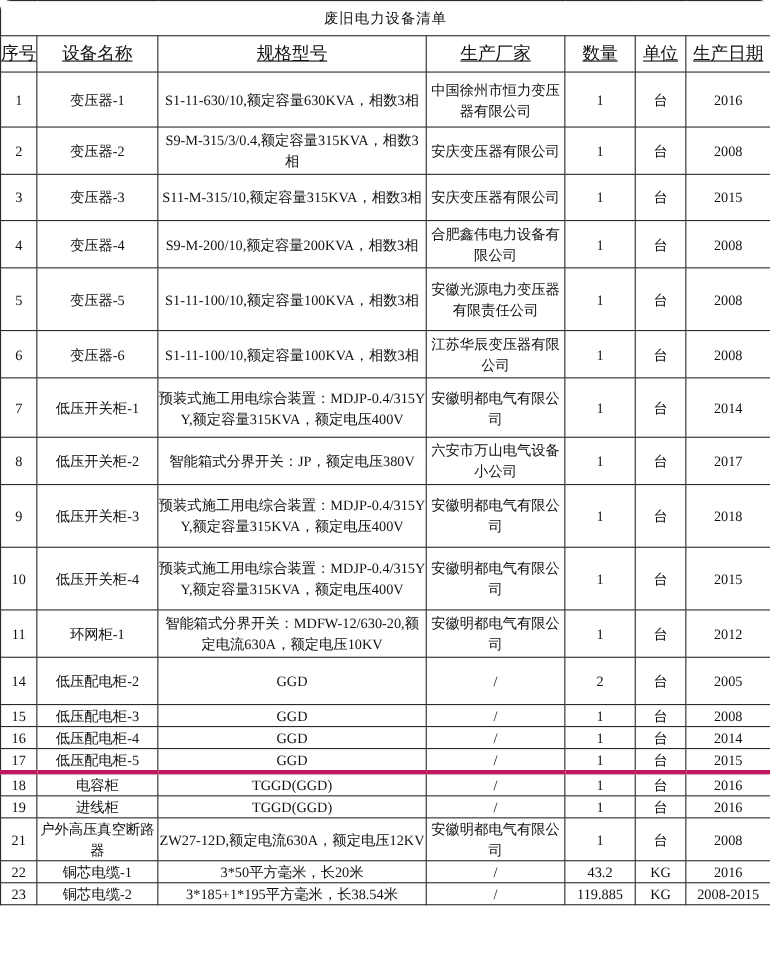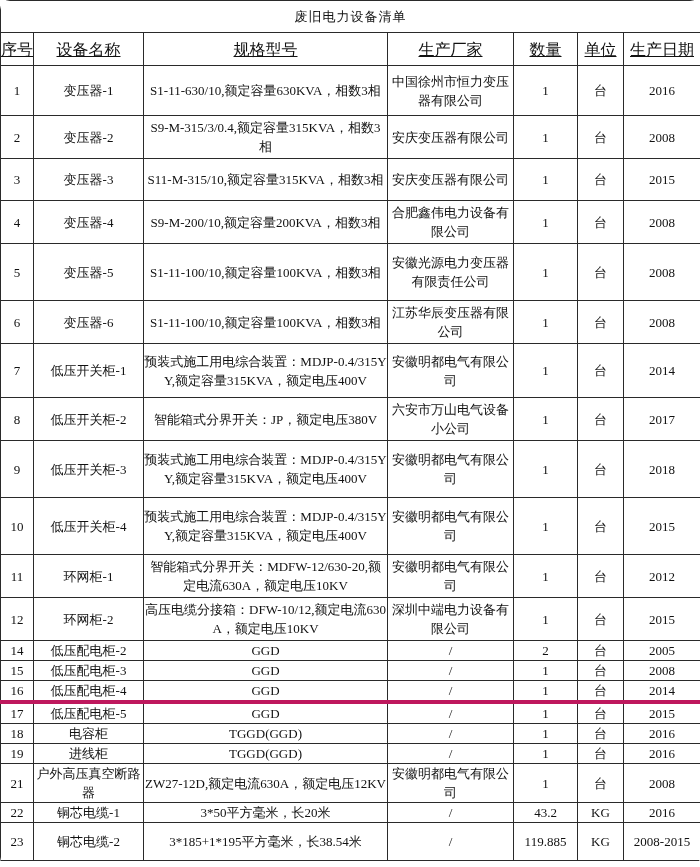--- a/index.html
+++ b/index.html
@@ -350,43 +350,20 @@
           </td>
           <td class="c-unit">
             <div class="cw">台</div>
           </td>
           <td class="c-date">
             <div class="cw">2012</div>
           </td>
         </tr>
         <tr>
           <td class="c-no">
-            <div class="cw">12</div>
-          </td>
-          <td class="c-name">
-            <div class="cw">环网柜-2</div>
-          </td>
-          <td class="c-spec">
-            <div class="cw">高压电缆分接箱：DFW-10/12,额定电流630A，额定电压10KV</div>
-          </td>
-          <td class="c-maker">
-            <div class="cw">深圳中端电力设备有限公司</div>
-          </td>
-          <td class="c-qty">
-            <div class="cw">1</div>
-          </td>
-          <td class="c-unit">
-            <div class="cw">台</div>
-          </td>
-          <td class="c-date">
-            <div class="cw">2015</div>
-          </td>
-        </tr>
-        <tr>
-          <td class="c-no">
             <div class="cw">14</div>
           </td>
           <td class="c-name">
             <div class="cw">低压配电柜-2</div>
           </td>
           <td class="c-spec">
             <div class="cw">GGD</div>
           </td>
           <td class="c-maker">
             <div class="cw">/</div>

